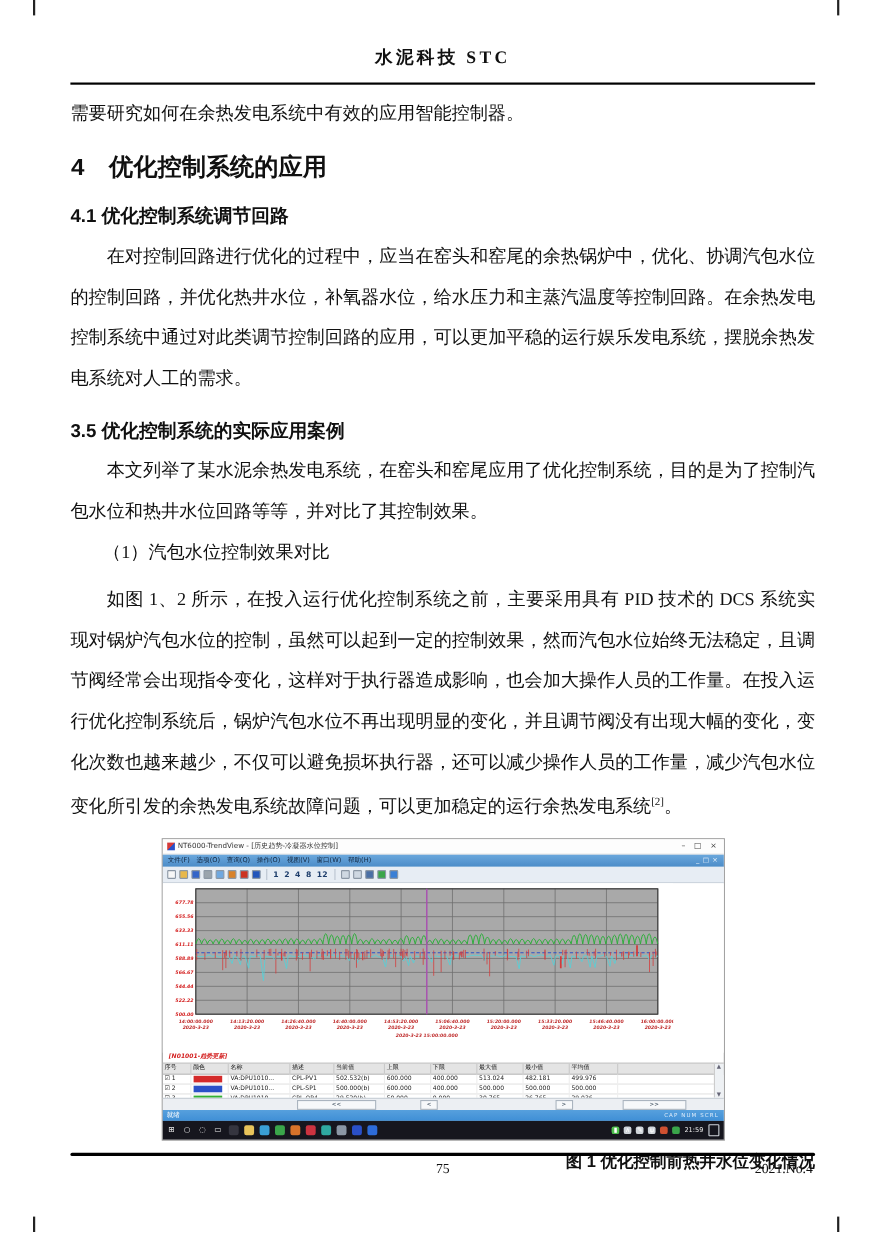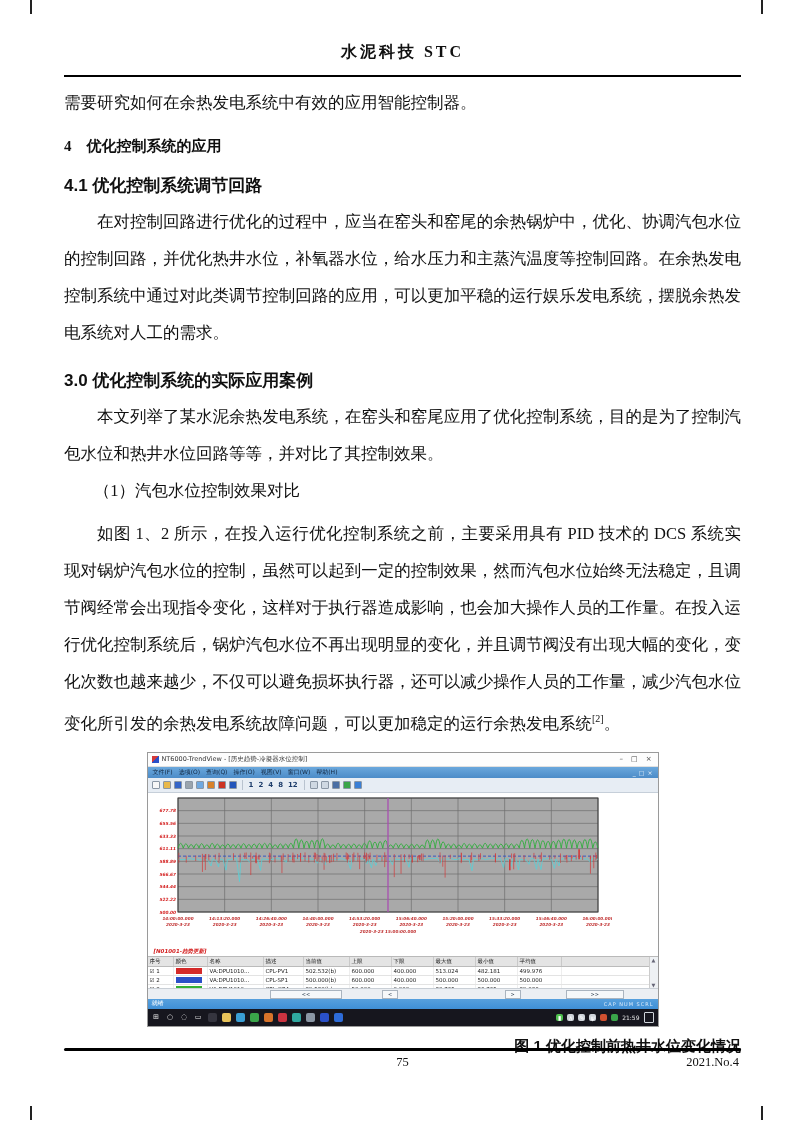--- a/index.html
+++ b/index.html
@@ -6,21 +6,21 @@
   .page{position:relative;width:793px;height:1122px;margin:0 auto;background:#fff;
         font-family:"Liberation Serif","DejaVu Serif",serif;color:#101010;overflow:hidden;}
   .crop-mark{position:absolute;width:2px;height:14px;background:#222;}
   .content{position:absolute;left:64px;width:677px;top:0;}
 
   .journal-header{margin-top:42px;text-align:center;font-size:16px;font-weight:bold;
         letter-spacing:3px;font-family:"Liberation Serif","DejaVu Serif",serif;}
   .header-rule{margin-top:12px;height:2px;background:#000;}
   .intro-line{margin-top:8px;font-size:16.5px;line-height:36px;}
 
-  h2.sec{font-family:Liberation Serif, serif;font-size:15px;
+  h2.sec{font-family:Liberation Mono, monospace;font-size:22px;
         font-weight:bold;margin:16px 0 0 0;}
   h3.sec{font-family:"Liberation Sans","DejaVu Sans",sans-serif;font-size:17px;
         font-weight:bold;margin:18px 0 0 0;}
   p.body{font-size:16.5px;line-height:37px;text-align:justify;margin:6px 0 0 0;
         text-indent:2em;}
   p.list-line{font-size:16.5px;line-height:37px;margin:0;text-indent:1.8em;}
   sup.ref{font-size:10px;}
 
   
   .figure-wrap{margin-top:10px;}
@@ -93,21 +93,21 @@
 
   <div class="content">
     <div class="journal-header">水泥科技 STC</div>
     <div class="header-rule"></div>
     <div class="intro-line">需要研究如何在余热发电系统中有效的应用智能控制器。</div>
 
     <h2 class="sec">4　优化控制系统的应用</h2>
     <h3 class="sec">4.1 优化控制系统调节回路</h3>
     <p class="body">在对控制回路进行优化的过程中，应当在窑头和窑尾的余热锅炉中，优化、协调汽包水位的控制回路，并优化热井水位，补氧器水位，给水压力和主蒸汽温度等控制回路。在余热发电控制系统中通过对此类调节控制回路的应用，可以更加平稳的运行娱乐发电系统，摆脱余热发电系统对人工的需求。</p>
 
-    <h3 class="sec">3.0 优化控制系统的实际应用案例</h3>
+    <h3 class="sec">3.5 优化控制系统的实际应用案例</h3>
     <p class="body">本文列举了某水泥余热发电系统，在窑头和窑尾应用了优化控制系统，目的是为了控制汽包水位和热井水位回路等等，并对比了其控制效果。</p>
     <p class="list-line">（1）汽包水位控制效果对比</p>
     <p class="body"><span>如图 1、2 所示，在投入运行优化控制系统之前，主要采用具有 PID 技术的 DCS 系统实现对锅炉汽包水位的控制，虽然可以起到一定的控制效果，然而汽包水位始终无法稳定，且调节阀经常会出现指令变化，这样对于执行器造成影响，也会加大操作人员的工作量。在投入运行优化控制系统后，锅炉汽包水位不再出现明显的变化，并且调节阀没有出现大幅的变化，变化次数也越来越少，不仅可以避免损坏执行器，还可以减少操作人员的工作量，减少汽包水位变化所引发的余热发电系统故障问题，可以更加稳定的运行余热发电系统</span><sup class="ref">[2]</sup><span>。</span></p>
 
     <div class="figure-wrap">
       <div class="fig-window">
         <div class="tv-titlebar">
           <span class="tv-appicon"></span>
           <span class="tv-title">NT6000-TrendView - [历史趋势-冷凝器水位控制]</span>
           <span class="tv-controls">

